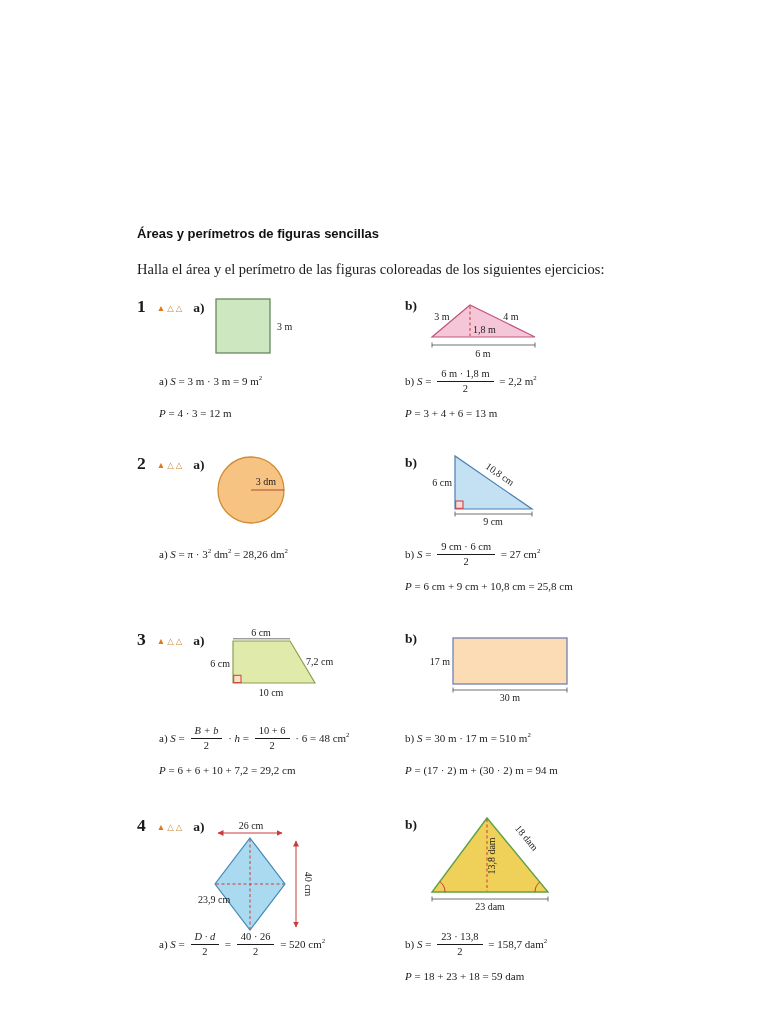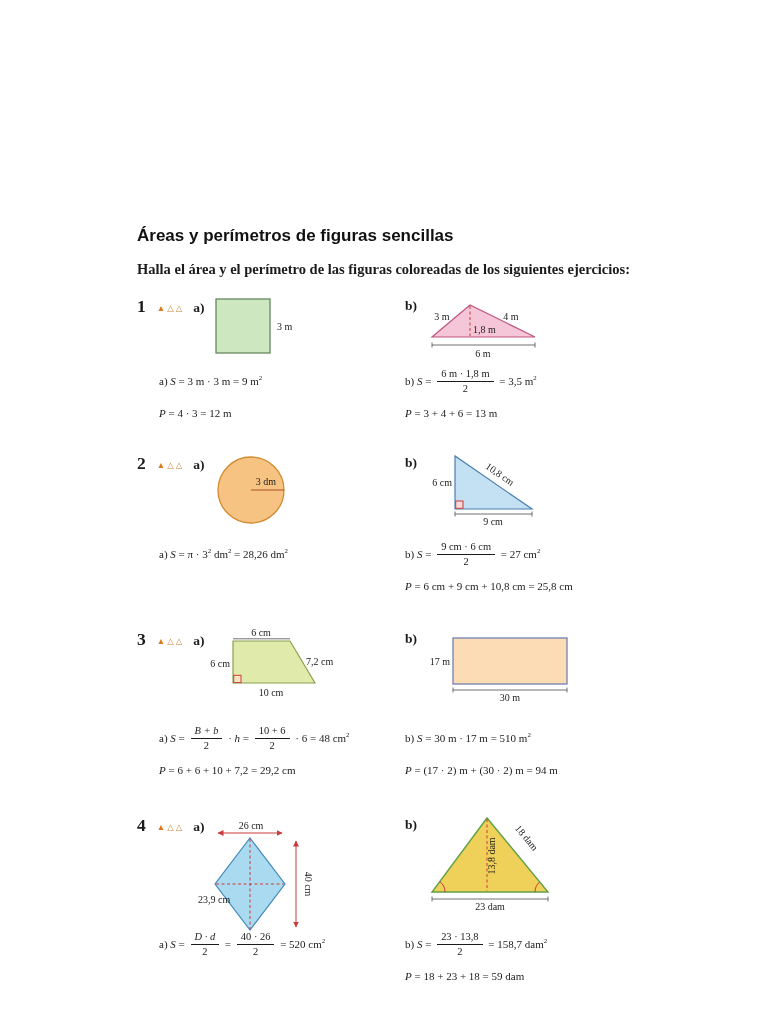--- a/index.html
+++ b/index.html
@@ -1,21 +1,21 @@
 <!DOCTYPE html>
 <html><head>
 <meta charset="utf-8">
 <style>
   * { margin:0; padding:0; box-sizing:border-box; }
   html,body { background:#ffffff; }
   .sheet { position:relative; width:768px; height:1024px; margin:0 auto; background:#ffffff;
            font-family:"Liberation Serif", serif; color:#1b1b1b; overflow:hidden; }
   .title { position:absolute; left:137px; top:226px; font-family:"Liberation Sans", sans-serif;
-           font-weight:bold; font-size:17px; color:#111; }
-  .subtitle { position:absolute; left:137px; top:261px; font-size:14.5px; font-weight:bold;text-align:right; }
+           font-weight:bold; font-size:13px; color:#111; }
+  .subtitle { position:absolute; left:137px; top:261px; font-size:14.5px; font-weight:normal;text-align:right; }
   .exercise { position:absolute; left:137px; width:600px; }
   .part-head { position:absolute; display:flex; align-items:baseline; gap:11px; }
   .ex-num { font-size:17.5px; font-weight:bold; line-height:1; }
   .diff { display:inline-flex; gap:2px; align-self:center; margin-top:2px; }
   .diff span { font-size:8.5px; line-height:1; }
   .tri-filled { color:#e07818; }
   .tri-outline { color:#c98a3e; }
   .plabel { font-size:13.5px; font-weight:bold; }
   .fig { position:absolute; }
   .sol { position:absolute; font-size:11px; }
@@ -80,21 +80,21 @@
       </svg>
     </div>
     <div class="sol" style="left:22px; top:64px;">
       <div class="sol-line l1"><span>a) </span><span class="var">S</span><span> = 3 m · 3 m = 9 m</span><sup>2</sup></div>
       <div class="sol-line l2"><span class="var">P</span><span> = 4 · 3 = 12 m</span></div>
     </div>
     <div class="sol" style="left:268px; top:64px;">
       <div class="sol-line l1"><span>b) </span><span class="var">S</span><span> = </span><span class="frac">
             <span class="num">6 m · 1,8 m</span>
             <span class="den">2</span>
-          </span><span> = 3,5 m</span><sup>2</sup></div>
+          </span><span> = 2,2 m</span><sup>2</sup></div>
       <div class="sol-line l2"><span class="var">P</span><span> = 3 + 4 + 6 = 13 m</span></div>
     </div>
   </section>
 
   <section class="exercise" style="top:452px;">
     <div class="part-head" style="left:0; top:3px;">
       <span class="ex-num">2</span>
       <span class="diff">
         <span class="tri-filled">▲</span>
         <span class="tri-outline">△</span>

